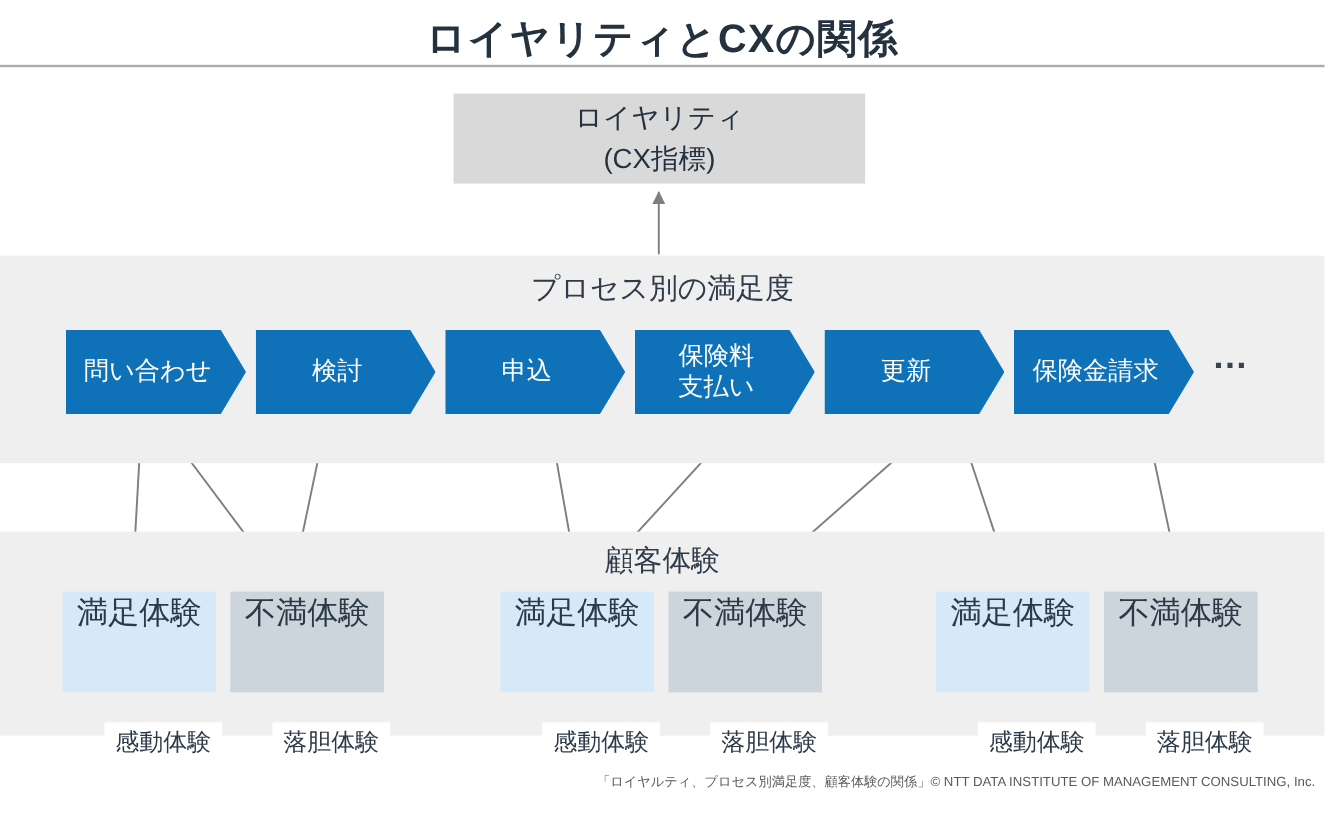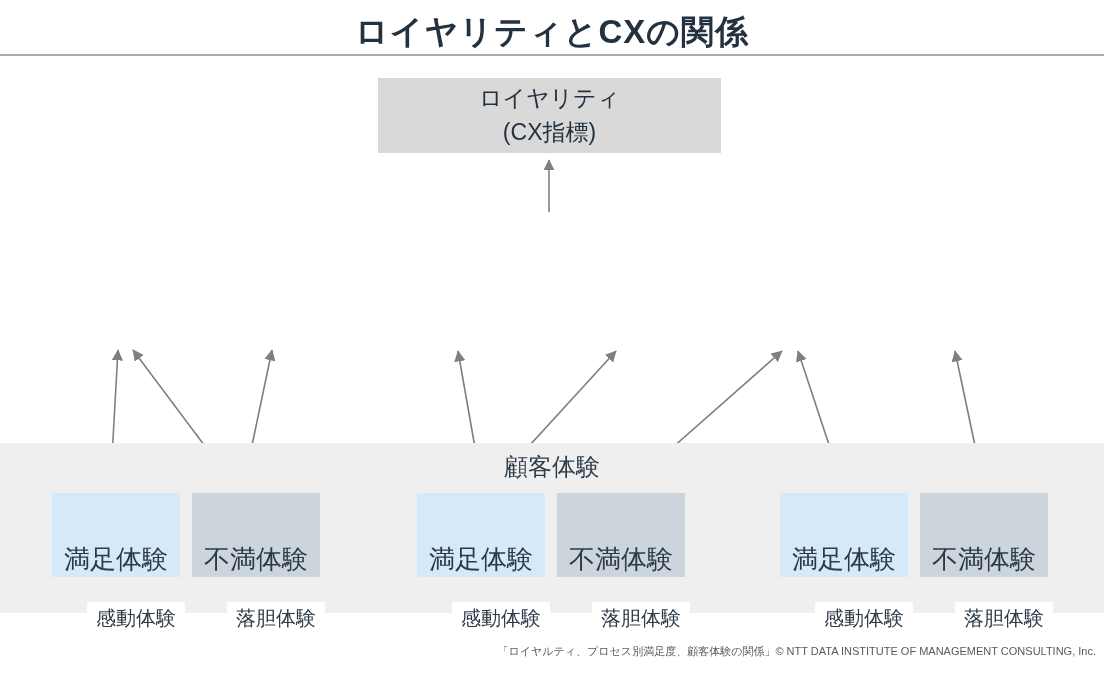--- a/index.html
+++ b/index.html
@@ -42,21 +42,21 @@
            display:flex;align-items:center;justify-content:center;
            clip-path:polygon(0 0,calc(100% - 21px) 0,100% 50%,calc(100% - 21px) 100%,0 100%);
            padding-right:14px;}
   .chev-label{font-size:21px;text-align:center;white-space:pre-line;line-height:1.25;}
   .ellipsis{position:absolute;left:1010px;top:68px;font-size:30px;font-weight:bold;
             color:#38434e;letter-spacing:3px;}
 
   
   .exp-group{position:absolute;top:493px;width:330px;height:100px;}
   .exp-box{position:absolute;top:0;width:128px;height:84px;display:flex;
-           align-items:flex-end;justify-content:center;font-size:26px;color:#2c3a47;}
+           align-items:flex-start;justify-content:center;font-size:26px;color:#2c3a47;}
   .exp-box.sat{left:0;background:var(--sat);}
   .exp-box.dis{left:140px;background:var(--dis);}
   .exp-sub{position:absolute;top:65px;background:#ffffff;padding:3px 9px;
            font-size:20px;color:#2c3a47;white-space:nowrap;margin-top:44px;}
   .exp-sub.sat-sub{left:35px;}
   .exp-sub.dis-sub{left:175px;}
 
   
   svg.arrows{position:absolute;left:0;top:0;width:1104px;height:678px;pointer-events:none;}
 
@@ -89,20 +89,45 @@
         <line x1="242" y1="493" x2="272" y2="350" stroke="#7f7f7f" stroke-width="1.6" marker-end="url(#ah)"></line>
         <line x1="483" y1="493" x2="458" y2="351" stroke="#7f7f7f" stroke-width="1.6" marker-end="url(#ah)"></line>
         <line x1="486" y1="493" x2="616" y2="351" stroke="#7f7f7f" stroke-width="1.6" marker-end="url(#ah)"></line>
         <line x1="621" y1="493" x2="782" y2="351" stroke="#7f7f7f" stroke-width="1.6" marker-end="url(#ah)"></line>
         <line x1="845" y1="493" x2="798" y2="351" stroke="#7f7f7f" stroke-width="1.6" marker-end="url(#ah)"></line>
         <line x1="985" y1="493" x2="955" y2="351" stroke="#7f7f7f" stroke-width="1.6" marker-end="url(#ah)"></line>
         <line x1="549" y1="212" x2="549" y2="160" stroke="#7f7f7f" stroke-width="1.6" marker-end="url(#ah)"></line>
       </g>
   </svg>
 
+  <div class="band band-process">
+    <div class="band-label">プロセス別の満足度</div>
+    <div class="chevrons">
+      <div class="chevron">
+        <span class="chev-label">問い合わせ</span>
+      </div>
+      <div class="chevron">
+        <span class="chev-label">検討</span>
+      </div>
+      <div class="chevron">
+        <span class="chev-label">申込</span>
+      </div>
+      <div class="chevron">
+        <span class="chev-label">保険料
+支払い</span>
+      </div>
+      <div class="chevron">
+        <span class="chev-label">更新</span>
+      </div>
+      <div class="chevron">
+        <span class="chev-label">保険金請求</span>
+      </div>
+    </div>
+    <div class="ellipsis">…</div>
+  </div>
 
   <div class="band band-experience">
     <div class="band-label">顧客体験</div>
   </div>
 
   <div class="exp-group" style="left:52px">
     <div class="exp-box sat">
       <span>満足体験</span>
     </div>
     <div class="exp-box dis">

